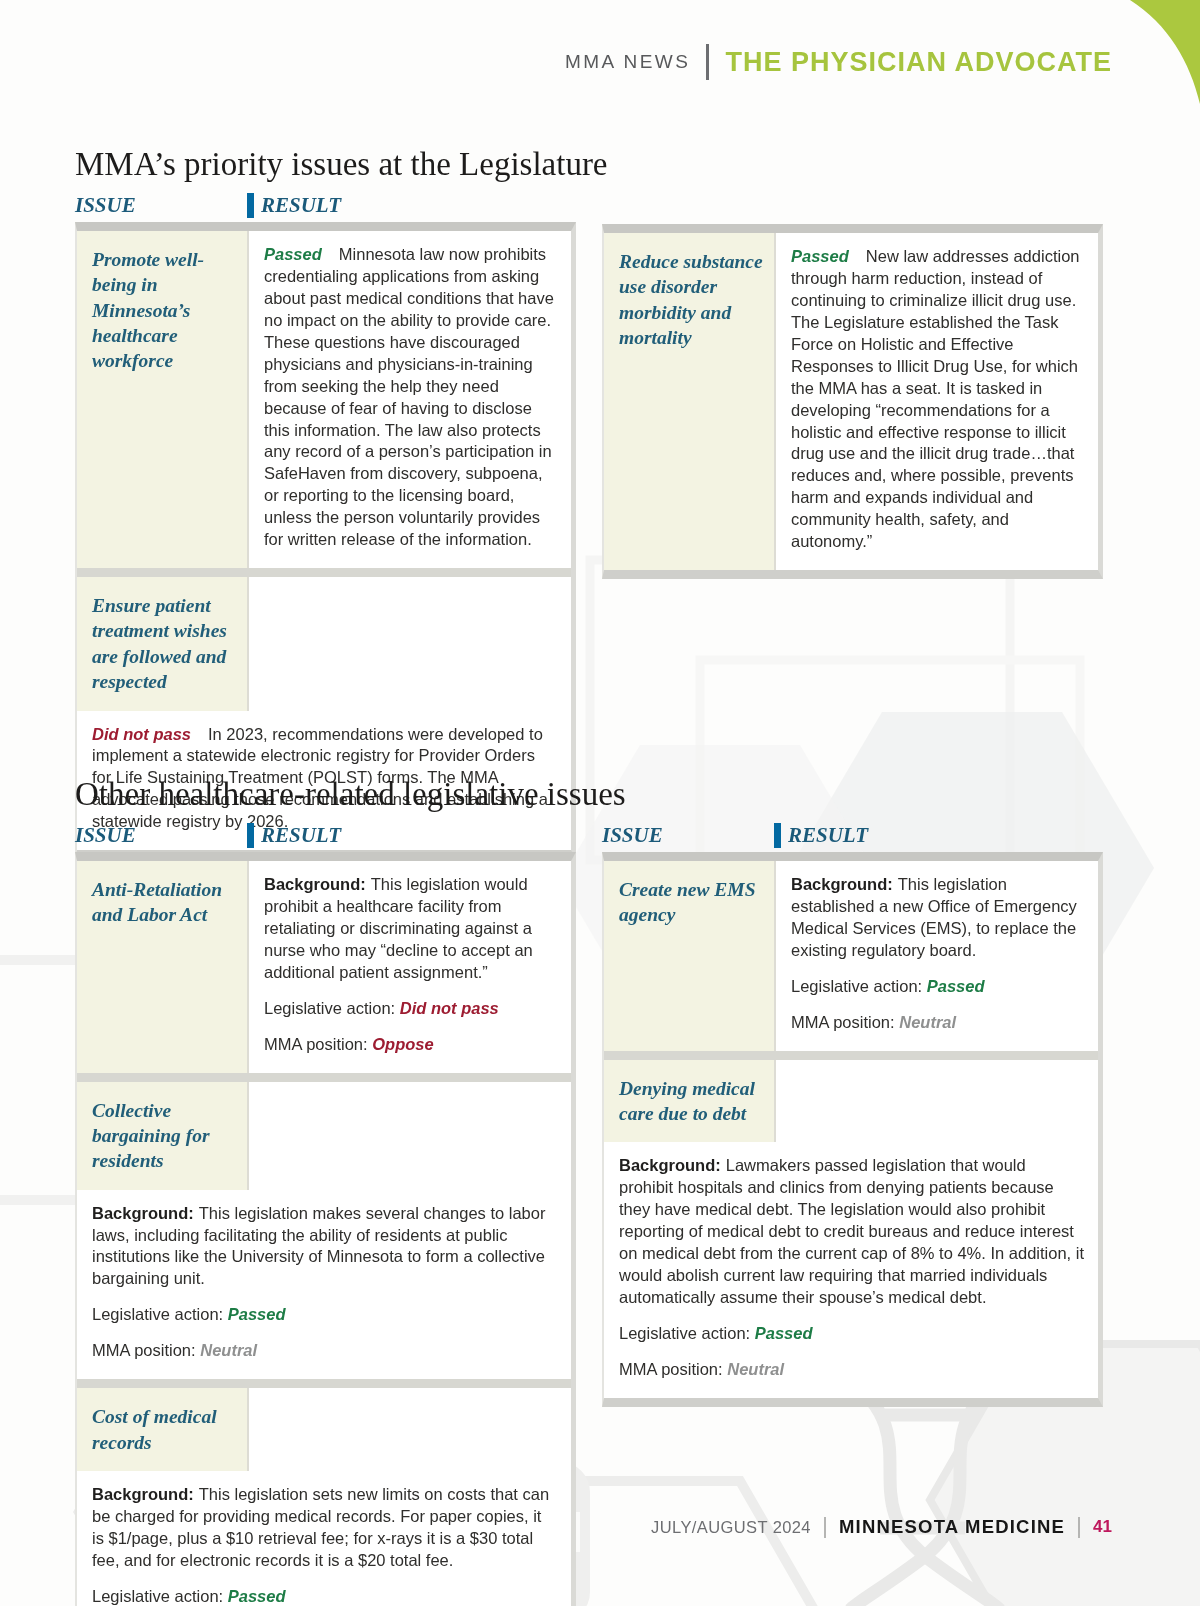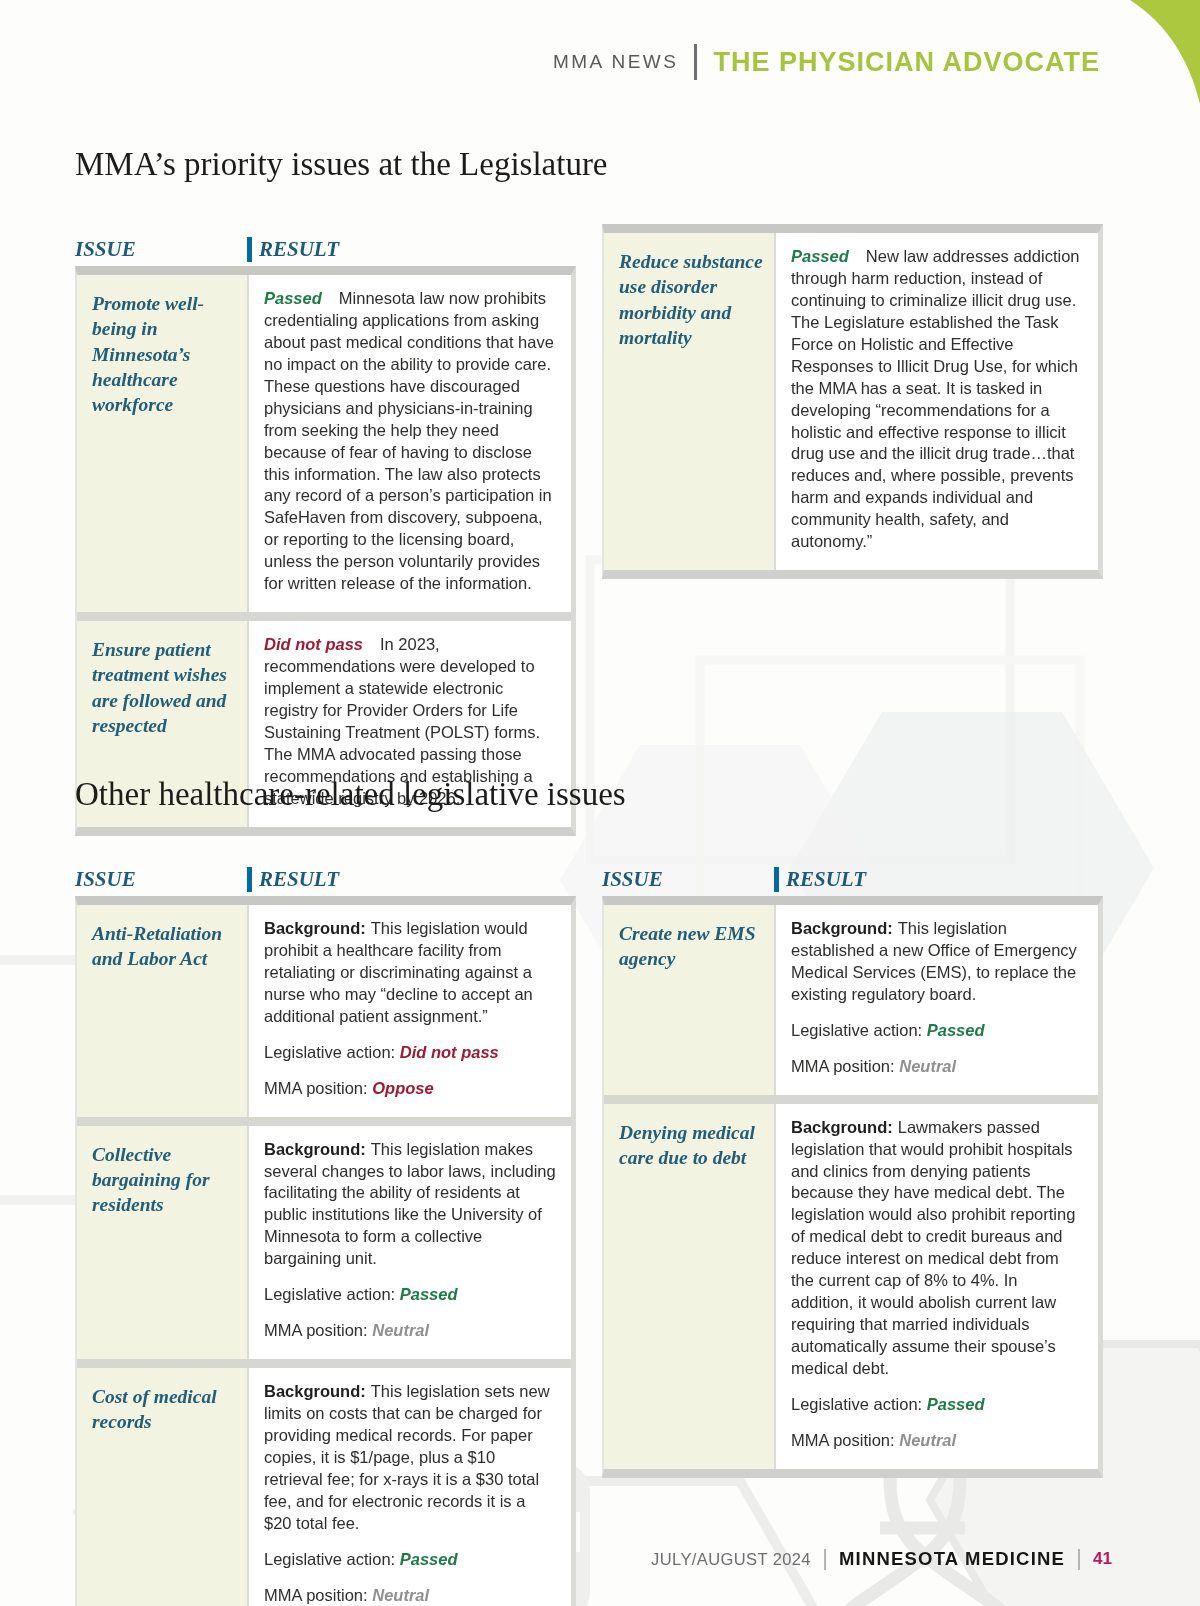--- a/index.html
+++ b/index.html
@@ -5,65 +5,65 @@
   html,body{margin:0;padding:0;background:#e8e8e8;}
   .page{
     position:relative;width:1200px;height:1606px;margin:0 auto;
     background:#fdfdfc;overflow:hidden;
     font-family:"Liberation Sans", sans-serif;color:#2f2e2c;
   }
   .deco{position:absolute;left:0;top:0;z-index:0;}
   .content{position:relative;z-index:1;}
 
   
-  .masthead{position:absolute;top:44px;right:100px;display:flex;align-items:center;gap:16px;}
+  .masthead{position:absolute;top:44px;right:88px;display:flex;align-items:center;gap:16px;}
   .kicker{font-size:19px;letter-spacing:2.5px;color:#58595b;font-weight:500;}
   .mast-divider{width:3px;height:36px;background:#6d6e71;}
   .brand{font-size:27px;font-weight:700;letter-spacing:1px;color:#a6c43e;
          font-family:"Liberation Sans", sans-serif;transform:scaleY(1.05);}
 
   
   .section{position:absolute;left:75px;width:1028px;}
   .sec1{top:146px;}
   .sec2{top:776px;}
   .sec-title{margin:0 0 10px 0;font-family:"Liberation Serif", serif;font-weight:400;
              font-size:33px;color:#1d1c1b;letter-spacing:0;}
   .cols{display:flex;gap:26px;align-items:flex-start;}
   .col{width:501px;flex:0 0 501px;}
   .col-head{display:flex;align-items:flex-end;margin:0 0 4px 0;
             font-family:"Liberation Serif", serif;font-style:italic;font-weight:700;
             font-size:21px;color:#1b5a7a;}
   .col-head .ih{width:172px;}
-  .col-head .rh{border-left:5px solid #0369a1;padding-left:7px;margin-top:44px;}
+  .col-head .rh{border-left:7px solid #0369a1;padding-left:7px;}
   .head-spacer{height:31px;}
 
   
   .tbl{background:#ffffff;
        border-top:9px solid #c7c7c3;border-bottom:9px solid #cfcfcb;
        border-left:2px solid #e4e4e0;border-right:5px solid #dadad6;}
   .trow{display:flex;}
-  .trow + .trow{border-top:9px solid #d7d7d1;}
+  .trow + .trow{border-top:9px solid #d7d7d1;flex-direction:column;}
   .ci{width:172px;min-width:172px;box-sizing:border-box;background:#f3f3e2;
       border-right:2px solid #dddcd4;padding:16px 10px 16px 15px;}
   .issue{font-family:"Liberation Serif", serif;font-style:italic;font-weight:700;
          font-size:19.5px;line-height:1.3;color:#215e79;}
   .cr{flex:1;box-sizing:border-box;padding:13px 14px 17px 15px;
       font-size:16.5px;line-height:1.33;color:#2f2e2c;}
   .cr p{margin:0;}
   .status{font-style:italic;font-weight:700;margin-right:17px;white-space:nowrap;}
   .bglabel{font-weight:700;color:#201f1e;margin-right:5px;}
   .bg{margin:0;}
   .meta{margin-top:14px !important;}
   .val{font-style:italic;font-weight:700;}
   .val-green{color:#1d7c46;font-style:italic;}
   .val-red{color:#9d1c31;}
   .val-gray{color:#8f9090;}
 
   
-  .footer{position:absolute;top:1548px;right:88px;display:flex;align-items:center;gap:13px;z-index:1;}
+  .footer{position:absolute;top:1516px;right:88px;display:flex;align-items:center;gap:13px;z-index:1;}
   .f-date{font-size:16.5px;letter-spacing:0.4px;color:#6d6e71;}
   .f-div{width:2px;height:21px;background:#b5b5b3;}
   .f-pub{font-size:18.5px;font-weight:700;letter-spacing:1.2px;color:#171717;}
   .f-page{font-size:17px;font-weight:700;color:#be185d;}
 </style>
 </head>
 <body>
 
 <div class="page">
 

